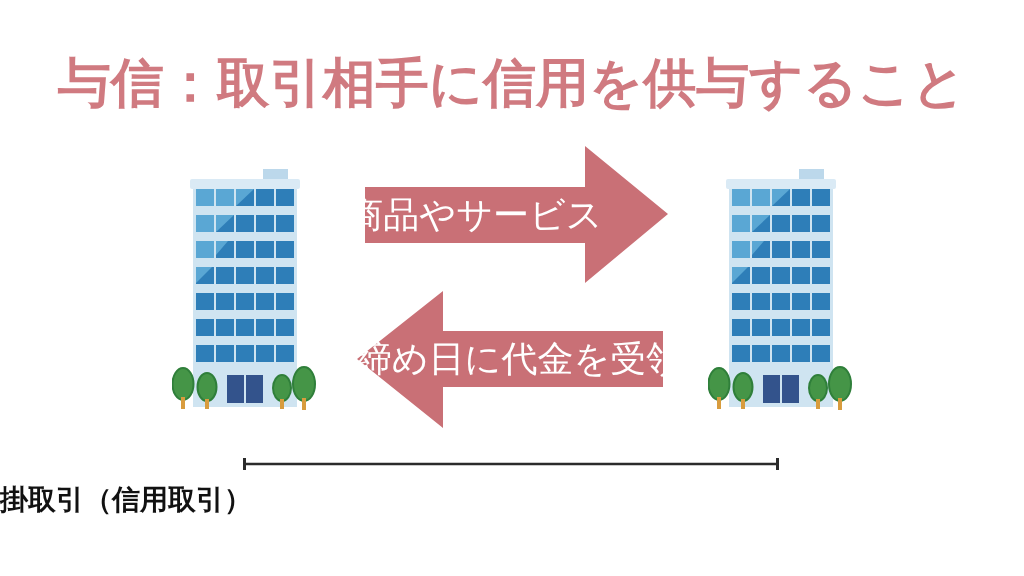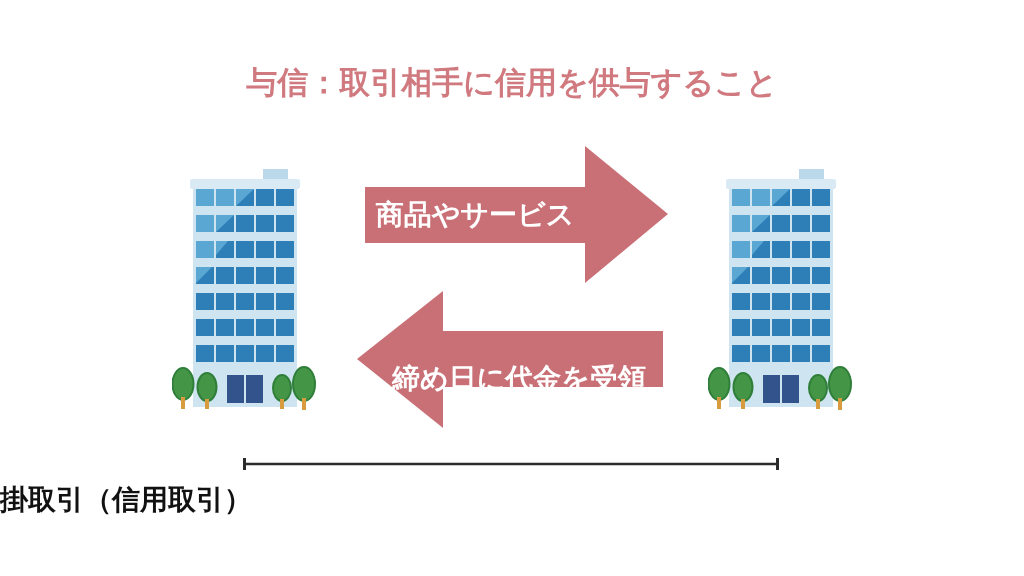--- a/index.html
+++ b/index.html
@@ -3,33 +3,33 @@
 <meta charset="utf-8">
 <style>
   html,body{margin:0;padding:0;background:#fff;}
   .canvas{
     position:relative;width:1024px;height:576px;overflow:hidden;
     background:var(--bg,#fff);
     font-family:"Liberation Sans","DejaVu Sans",sans-serif;
   }
   .title{
     position:absolute;left:0;top:60px;width:1024px;height:46px;
-    text-align:center;font-size:31px;font-weight:bold;line-height:46px;
+    text-align:center;font-size:53px;font-weight:bold;line-height:46px;
     color:var(--title-color,#d07a80);letter-spacing:0px;white-space:nowrap;
   }
   .layer{position:absolute;left:0;top:0;width:1024px;height:576px;display:block;}
   .arrow-poly{fill:var(--arrow-fill,#c97076);}
   .bracket-line{stroke:var(--bracket-line,#2b2b2b);}
   .arrow-label{
     position:absolute;display:flex;align-items:center;justify-content:center;
-    color:var(--arrow-label,#ffffff);font-weight:bold;font-size:28px;
+    color:var(--arrow-label,#ffffff);font-weight:normal;font-size:36px;
     white-space:nowrap;line-height:1;
   }
   .arrow-label.top{left:365px;top:187px;width:220px;height:56px;}
-  .arrow-label.bottom{left:357px;top:331px;width:306px;height:56px;padding-left:18px;box-sizing:border-box;margin-top:20px;}
+  .arrow-label.bottom{left:357px;top:331px;width:306px;height:56px;padding-left:18px;box-sizing:border-box;}
   .bracket-label{
     position:absolute;left:0;top:484px;width:1024px;
     font-size:28px;font-weight:bold;color:var(--bracket-text,#111111);
     line-height:32px;white-space:nowrap;
   }
   .bldg{position:absolute;width:146px;height:248px;top:163px;}
   .bldg.left{left:172px;}
   .bldg.right{left:708px;}
 </style>
 </head>

